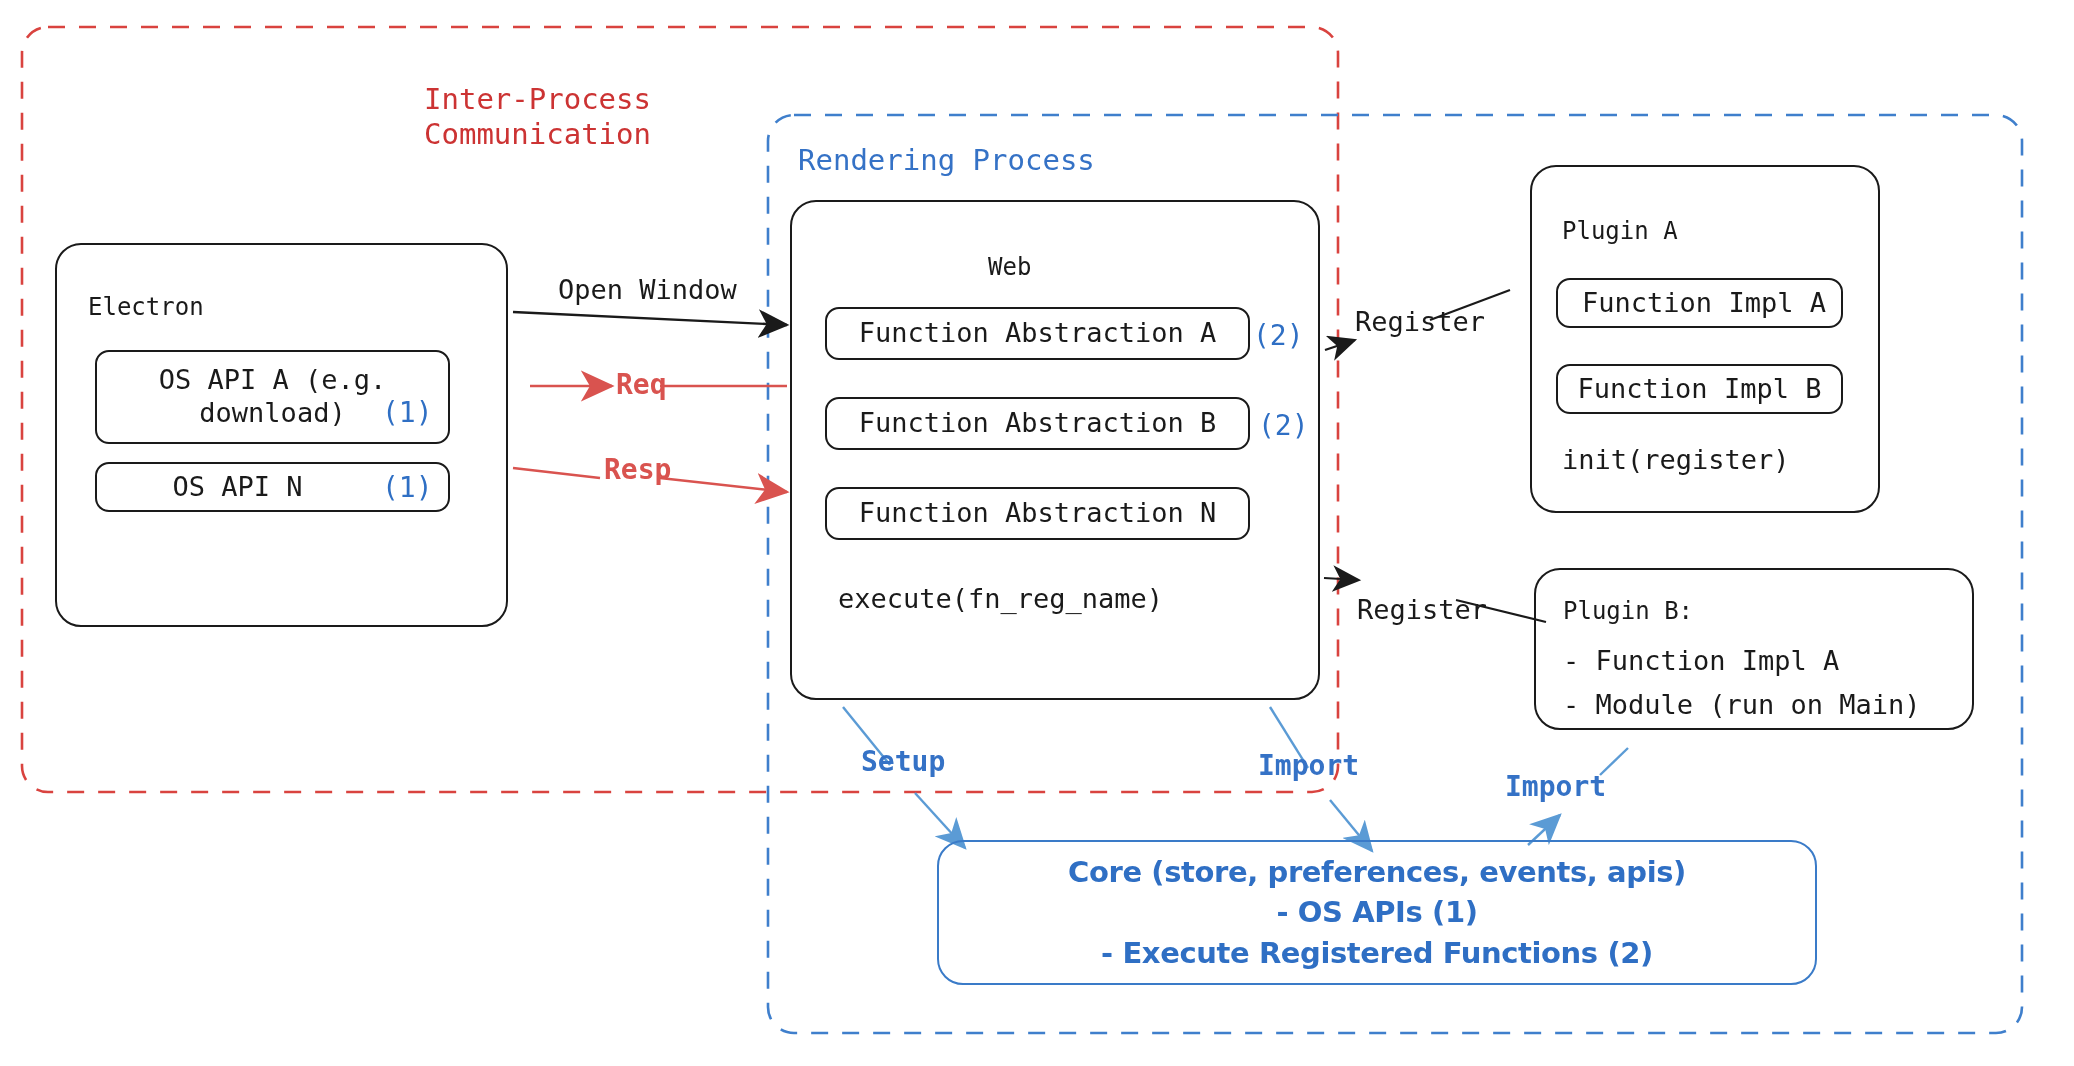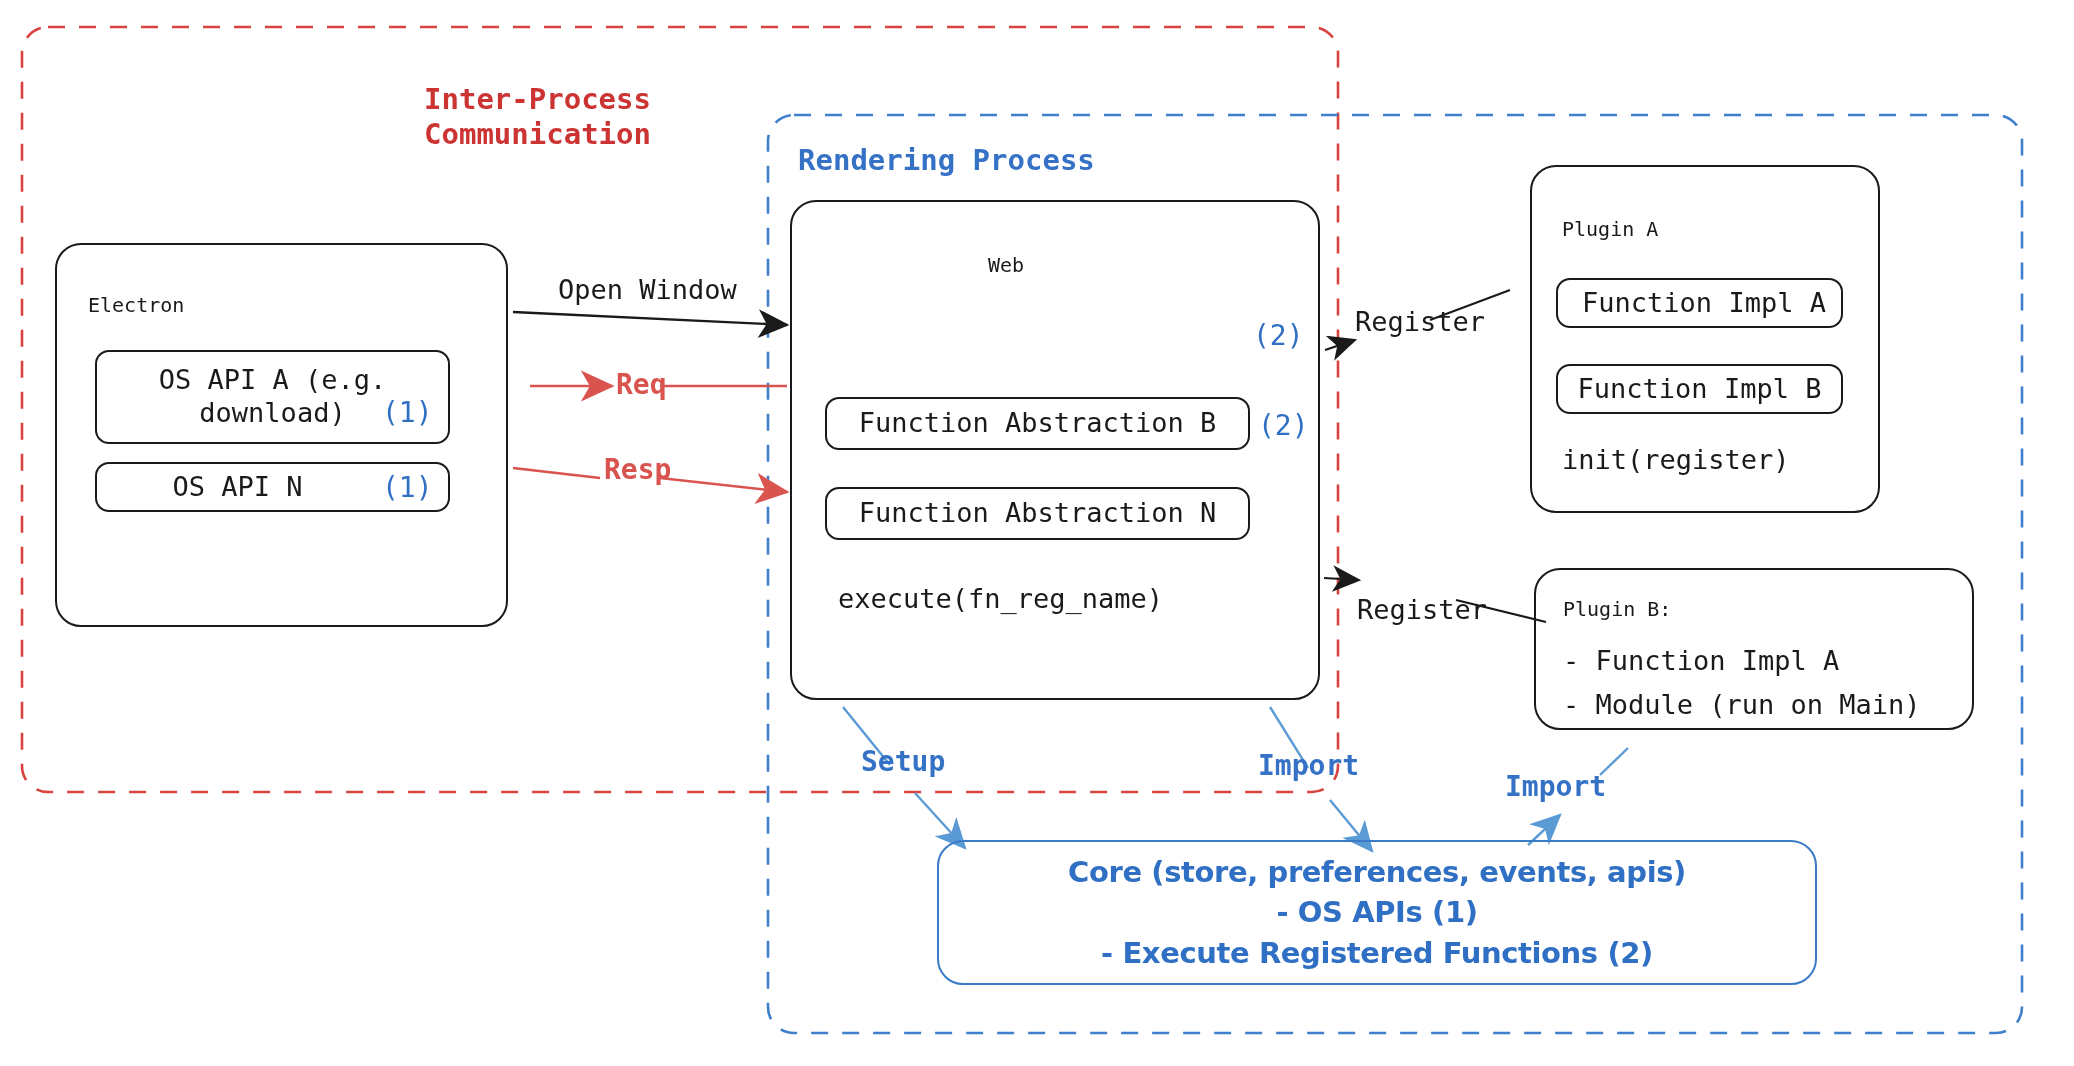--- a/index.html
+++ b/index.html
@@ -24,21 +24,21 @@
     top: 0;
     width: 2074px;
     height: 1066px;
     pointer-events: none;
   }
 
   
   .group-label {
     position: absolute;
     font-family: "DejaVu Sans Mono", "Liberation Mono", monospace;
-    font-weight: bold;
+    font-weight: normal;
     line-height: 1.22;
     white-space: pre-line;
   }
   #ipc-label {
     left: 424px; top: 82px;
     color: #cc3333;
     font-size: 29px;
     text-align: left;
   }
   #render-label {
@@ -51,21 +51,21 @@
   .box {
     position: absolute;
     box-sizing: border-box;
     border: 2.2px solid #1a1a1a;
     border-radius: 26px;
     background: transparent;
   }
   .box-title {
     position: absolute;
     font-family: "DejaVu Sans Mono", "Liberation Mono", monospace;
-    font-size: 20px;
+    font-size: 24px;
     color: #1a1a1a;
     white-space: nowrap;
   }
   .inner-box {
     position: absolute;
     box-sizing: border-box;
     border: 2.2px solid #1a1a1a;
     border-radius: 14px;
     background: transparent;
     display: flex;
@@ -208,20 +208,23 @@
 
   <div class="inner-box" style="left:95px; top:462px; width:355px; height:50px;">
     <span style="margin-right:70px;">OS API N</span>
   </div>
   <div class="badge" style="left:382px; top:471px;">(1)</div>
 
   <div class="box" style="left:790px; top:200px; width:530px; height:500px;">
   </div>
   <div class="box-title" style="left:988px; top:253px;text-align:right;">Web</div>
 
+  <div class="inner-box" style="left:825px; top:307px; width:425px; height:53px;">
+    <span>Function Abstraction A</span>
+  </div>
   <div class="badge" style="left:1253px; top:319px;">(2)</div>
 
   <div class="inner-box" style="left:825px; top:397px; width:425px; height:53px;">
     <span>Function Abstraction B</span>
   </div>
   <div class="badge" style="left:1258px; top:409px;">(2)</div>
 
   <div class="inner-box" style="left:825px; top:487px; width:425px; height:53px;">
     <span>Function Abstraction N</span>
   </div>

